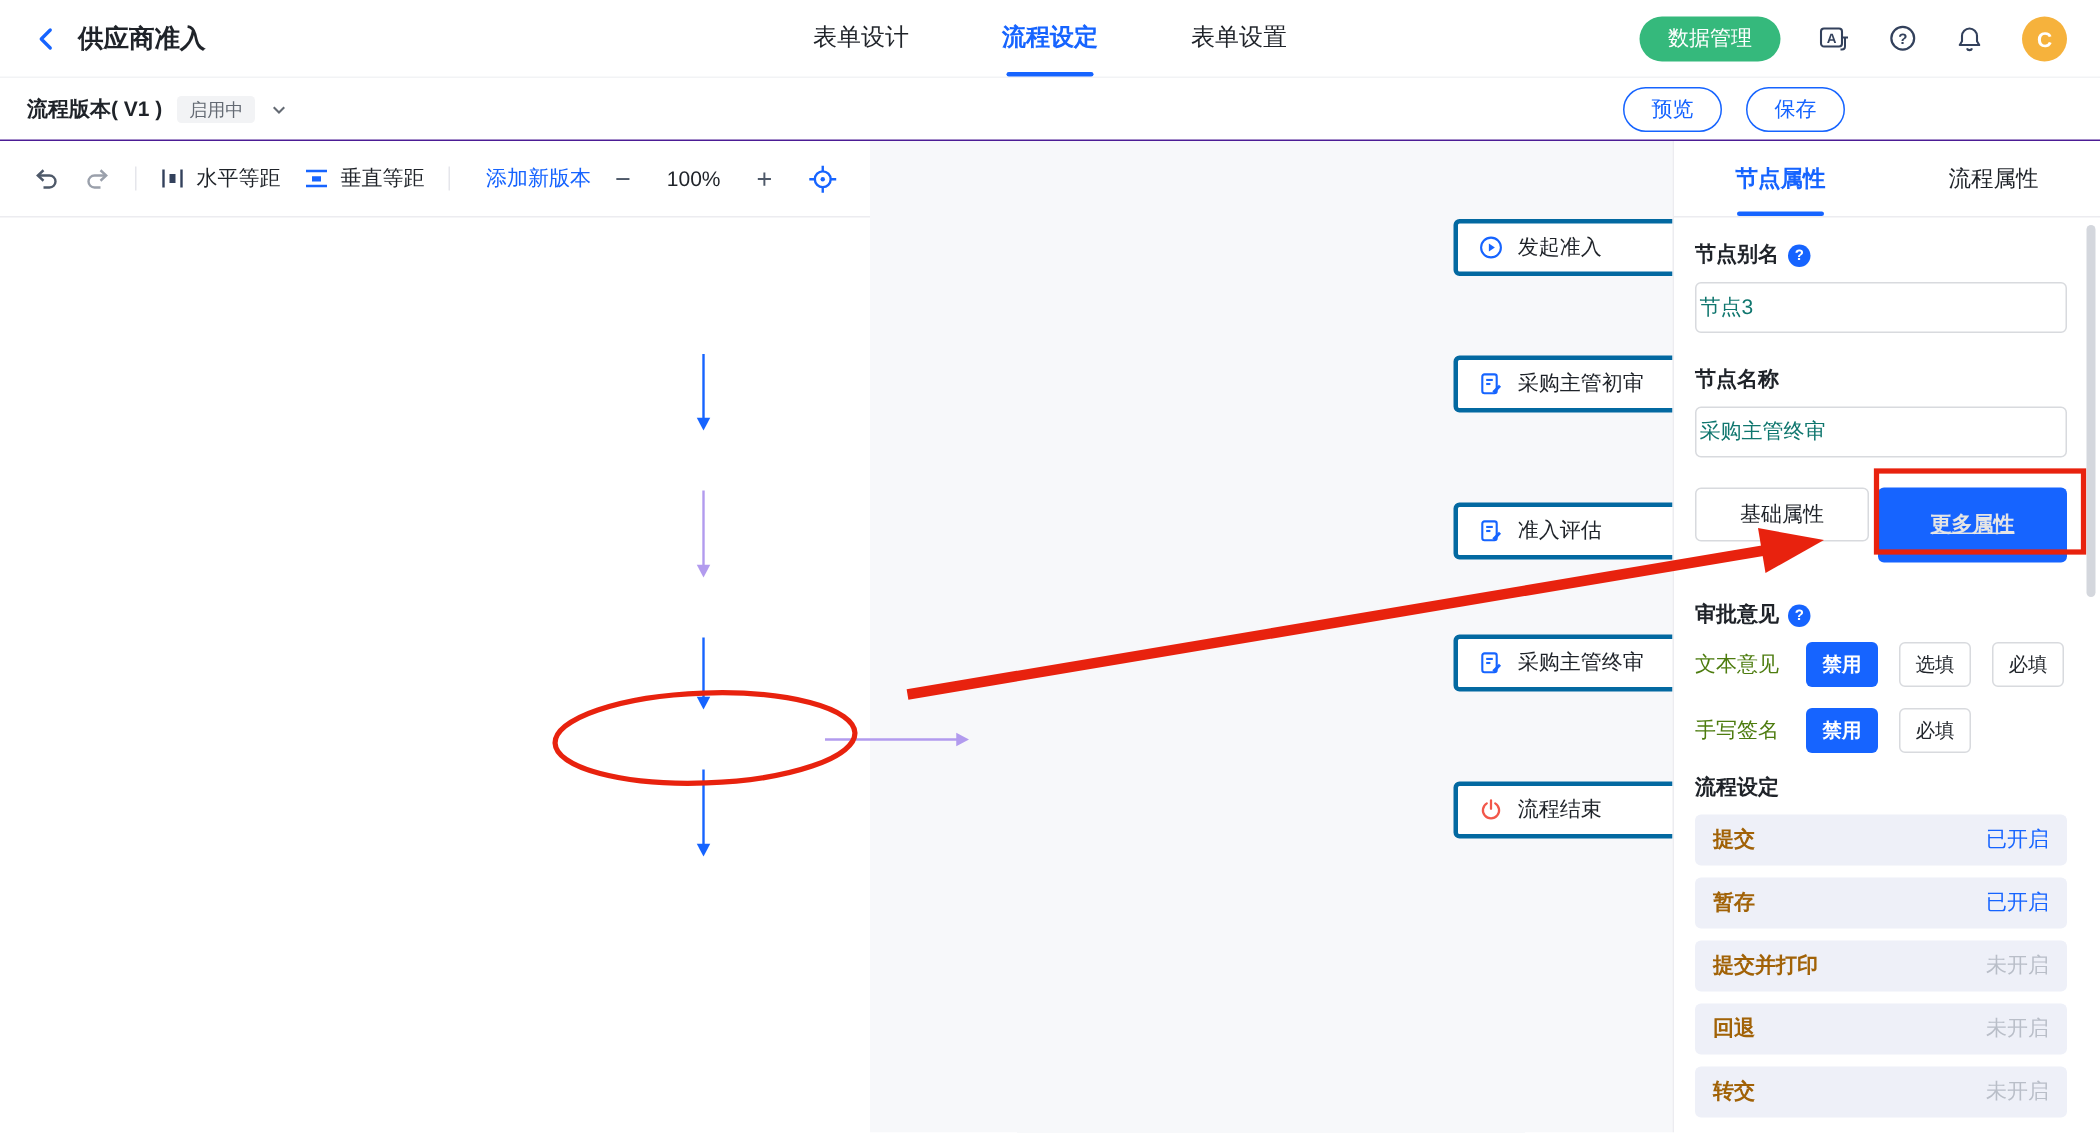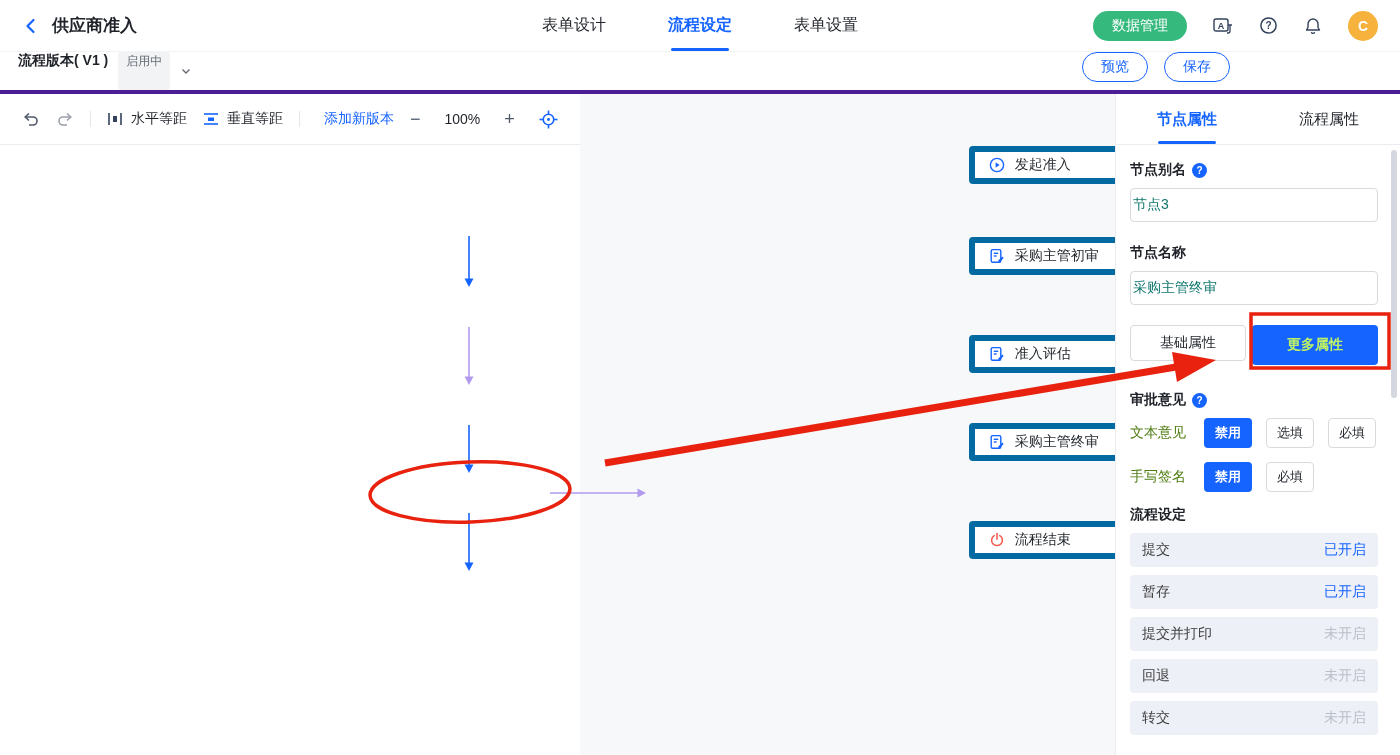--- a/index.html
+++ b/index.html
@@ -20,22 +20,22 @@
   .top-tab.active { color:#1664ff; font-weight:700; }
   .top-tab.active::after { content:""; position:absolute; bottom:0; left:50%;
     transform:translateX(-50%); width:58px; height:3px; background:#1664ff; border-radius:2px; }
   .topbar-right { margin-left:auto; display:flex; align-items:center; gap:26px; }
   .pill-green { background:#35b97c; color:#fff; font-size:14px; height:30px;
     padding:0 19px; border-radius:15px; border:none; display:flex; align-items:center; cursor:pointer; }
   .avatar { width:30px; height:30px; border-radius:50%; background:#f6b23c; color:#fff;
     display:flex; align-items:center; justify-content:center; font-size:14px; font-weight:700; }
   .icon-btn { display:flex; align-items:center; justify-content:center; cursor:pointer; background:none; border:none; }
   
-  .versionbar { height:42px; background:#fff; border-bottom:4px solid #4c1d95;
-    display:flex; padding:0 18px; }
+  .versionbar { height:42px; background:#fff; border-bottom:1px solid #4c1d95;
+    display:flex; align-items:center; padding:0 18px; }
   .vb-label { font-size:14px; font-weight:700; }
   .vb-badge { margin-left:10px; background:#f2f3f5; color:#646a73; font-size:12px;
     padding:3px 8px; border-radius:3px; line-height:1; }
   .vb-caret { margin-left:10px; display:flex; }
   .vb-right { margin-left:auto; margin-right:152px; display:flex; gap:16px; }
   .btn-outline-blue { height:30px; min-width:66px; padding:0 17px; border:1px solid #1664ff;
     color:#1664ff; background:#fff; border-radius:15px; font-size:14px;
     display:flex; align-items:center; justify-content:center; cursor:pointer; }
   
   .main { display:flex; height:661px; }
@@ -45,21 +45,21 @@
     display:flex; align-items:center; padding:0 22px; gap:16px; }
   .divider { width:1px; height:16px; background:#e5e6eb; }
   .tool-group { display:flex; align-items:center; gap:8px; font-size:14px; color:#1f2329; cursor:pointer; }
   .link-blue { color:#1664ff; font-size:14px; cursor:pointer; margin-left:8px; }
   .toolbar-right { margin-left:auto; display:flex; align-items:center; gap:24px; }
   .zoom-sym { font-size:18px; color:#4e5969; background:none; border:none; cursor:pointer; line-height:1; }
   .zoom-text { font-size:14px; color:#1f2329; }
   
   .canvas { flex:1; background:#f7f8fa; position:relative; }
   .flow-node { position:absolute; width:160px; height:38px; background:#fff;
-    border:6px solid #0369a1; border-radius:4px; display:flex; align-items:center;
+    border:3px solid #0369a1; border-radius:4px; display:flex; align-items:center;
     padding-left:14px; gap:10px; font-size:14px; color:#1f2329; cursor:pointer; }
   
   .panel { width:285px; background:#fff; border-left:1px solid #ececf0;
     position:relative; display:flex; flex-direction:column; }
   .panel-tabs { height:51px; border-bottom:1px solid #ececf0; display:flex; flex-shrink:0; }
   .panel-tab { flex:1; display:flex; align-items:center; justify-content:center;
     font-size:15px; color:#1f2329; position:relative; cursor:pointer; }
   .panel-tab.active { color:#1664ff; font-weight:600; }
   .panel-tab.active::after { content:""; position:absolute; bottom:0; left:50%;
     transform:translateX(-50%); width:58px; height:3px; background:#1664ff; border-radius:2px; }
@@ -68,32 +68,32 @@
     font-weight:700; margin-bottom:9px; }
   .help-dot { width:15px; height:15px; border-radius:50%; background:#1664ff; color:#fff;
     font-size:10px; display:flex; align-items:center; justify-content:center; font-weight:700; cursor:pointer; }
   .text-input { width:100%; height:34px; border:1px solid #d8dade; border-radius:4px;
     padding:0 2px; font-size:14px; color:#0f766e; background:#fff; outline:none;
     font-family:inherit; }
   .mt22 { margin-top:22px; } .mt26 { margin-top:26px; } .mt10 { margin-top:10px; }
   .btn-row { display:flex; justify-content:space-between; margin-top:20px; }
   .btn-basic { width:116px; height:36px; background:#fff; border:1px solid #d8dade;
     border-radius:4px; font-size:14px; color:#1f2329; cursor:pointer; font-family:inherit; }
-  .btn-more { width:126px; height:40px; background:#1664ff; border:none; border-radius:4px;
-    font-size:14px; color:#bef264; font-weight:600; cursor:pointer; font-family:inherit; }
+  .btn-more { width:126px; height:50px; background:#1664ff; border:none; border-radius:4px;
+    font-size:14px; color:#e5e5e5; font-weight:600; cursor:pointer; font-family:inherit;text-decoration:underline; }
   .opt-row { display:flex; align-items:center; margin-bottom:14px; }
   .opt-label { width:60px; font-size:14px; color:#4d7c0f; flex-shrink:0; }
   .opt-btn { width:48px; height:30px; border-radius:4px; font-size:13px; margin-left:14px;
     cursor:pointer; font-family:Liberation Serif, serif; }
   .opt-btn.active { background:#1664ff; color:#fff; border:none; font-weight:600; }
   .opt-btn.inactive { background:#fff; border:1px solid #d8dade; color:#1f2329; }
   .perm-row { height:34px; background:#eef0f8; border-radius:4px; display:flex;
     align-items:center; justify-content:space-between; padding:0 12px; margin-bottom:8px;
     font-size:14px; cursor:pointer; }
-  .perm-name { color:#404040; font-weight:400;text-align:right; }
+  .perm-name { color:#a16207; font-weight:700;text-align:right; }
   .perm-status.on { color:#1664ff; }
   .perm-status.off { color:#b9bec8; }
   .panel-scrollbar { position:absolute; right:3px; top:56px; width:6px; height:248px;
     background:#d4d7dd; border-radius:3px; cursor:pointer; }
   
   .overlay { position:absolute; left:0; top:0; width:1400px; height:755px;
     pointer-events:none; z-index:40; }
 </style>
 </head>
 <body>

